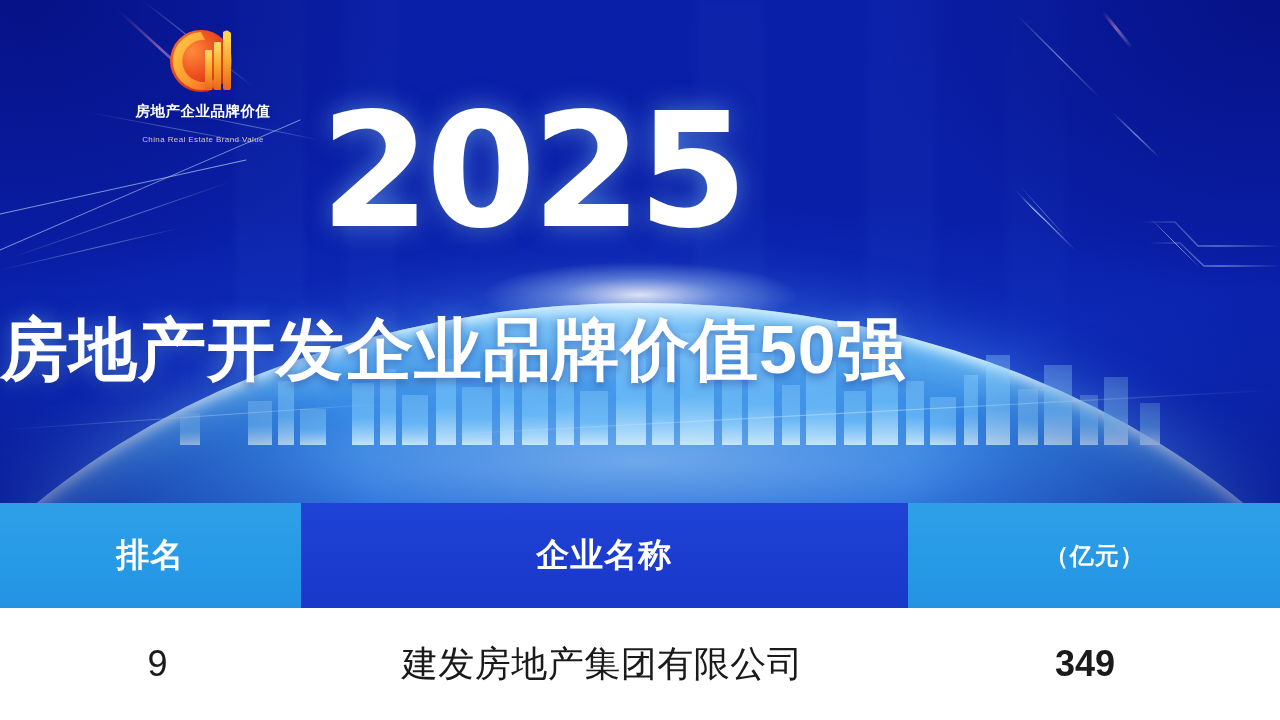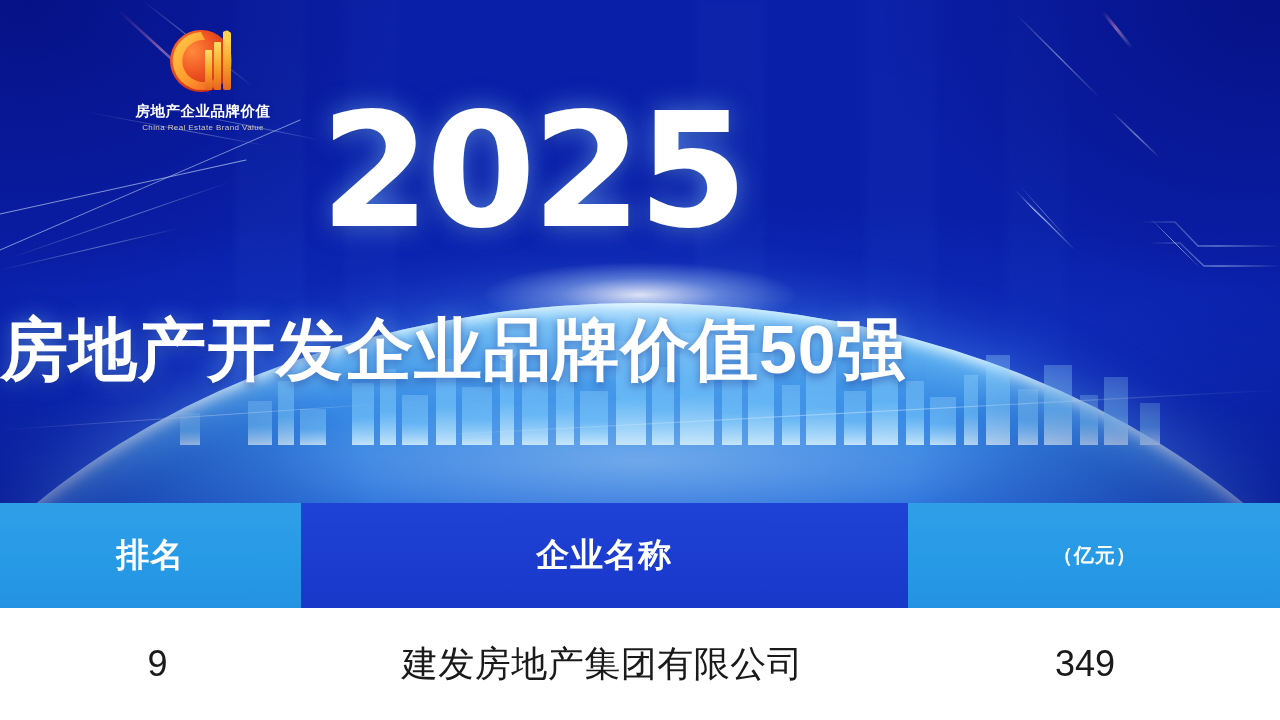--- a/index.html
+++ b/index.html
@@ -136,21 +136,21 @@
     font-weight: bold;
     color: #ffffff;
     letter-spacing: .5px;
     line-height: 1.1;
     text-shadow: 0 0 5px rgba(10,30,140,.9);
   }
   .logo-en {
     font-size: 8px;
     color: #e9d8b4;
     letter-spacing: .4px;
-    margin-top: 3px;
+    margin-top: 15px;
     opacity: .92;
     white-space: nowrap;
   }
 
   
   .year {
     position: absolute;
     left: 0; top: 92px;
     width: 1064px;
     text-align: center;
@@ -212,21 +212,21 @@
   }
   .th-name {
     width: 636px;
     background: linear-gradient(180deg, #1f43d6 0%, #1b3ccf 55%, #1838c9 100%);
   }
   .th-value {
     width: 390px;
     background: linear-gradient(180deg, #2f9fe8 0%, #279ae6 55%, #2392e2 100%);
   }
   .unit {
-    font-size: 20px;
+    font-size: 24px;
     font-weight: bold;
     margin-left: 2px;
   }
 
   .trow {
     display: flex;
     height: 112px;
     width: 1280px;
     background: #ffffff;
   }
@@ -235,21 +235,21 @@
     align-items: center;
     justify-content: center;
     color: #1a1a1a;
     font-size: 36px;
     font-weight: normal;
     box-sizing: border-box;
     white-space: nowrap;
   }
   .td-rank  { width: 315px; }
   .td-name  { width: 575px; letter-spacing: .5px; }
-  .td-value { width: 390px; }
+  .td-value { width: 390px; font-weight: bold; }
 </style>
 </head>
 <body>
 
 <div id="page">
 
   <div class="hero">
 
     <div class="hero-columns"></div>
 

